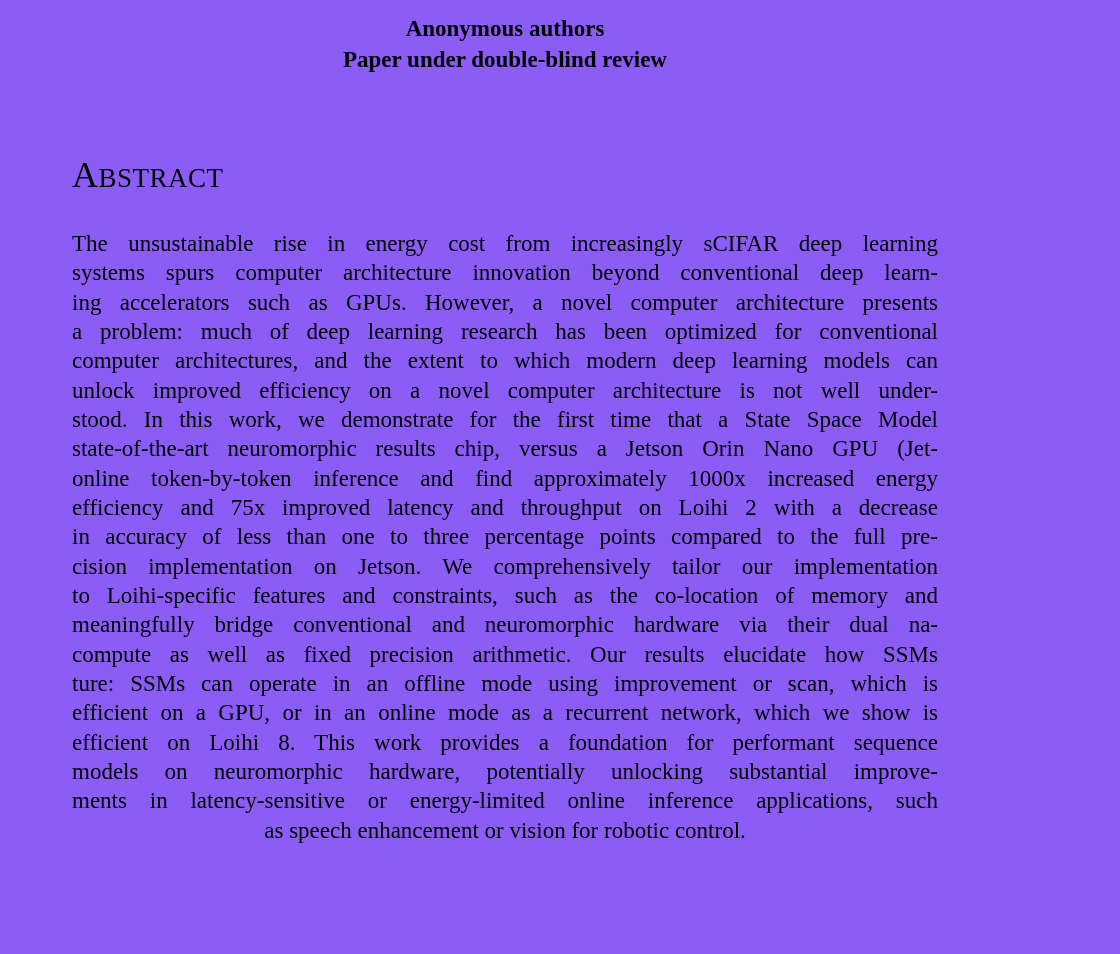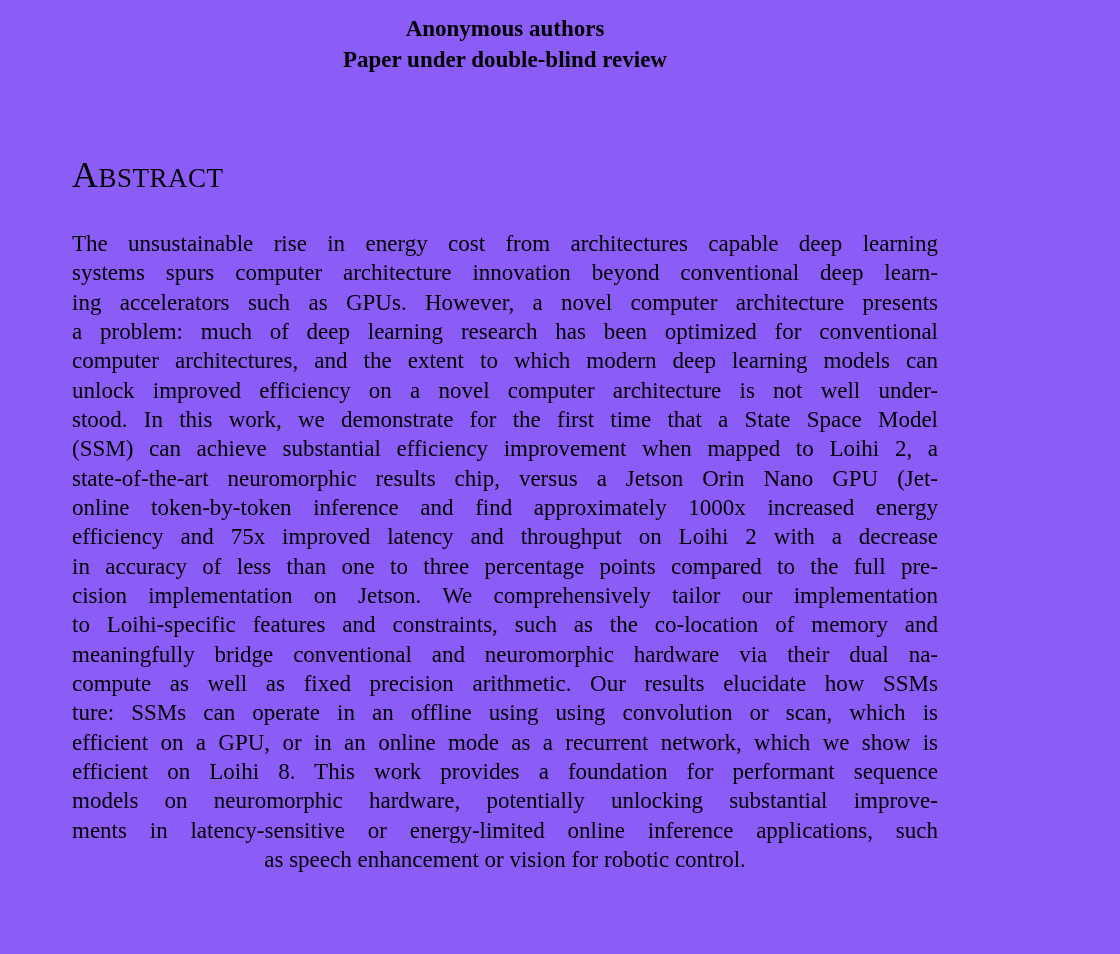--- a/index.html
+++ b/index.html
@@ -59,37 +59,36 @@
 <div class="page">
 
   <div class="author-block">
     <div>Anonymous authors</div>
     <div>Paper under double-blind review</div>
   </div>
 
   <div class="abstract-heading">Abstract</div>
 
   <div class="abstract-body">
-    <div class="line">The unsustainable rise in energy cost from architectures capable deep learning</div>
+    <div class="line">The unsustainable rise in energy cost from increasingly sCIFAR deep learning</div>
     <div class="line">systems spurs computer architecture innovation beyond conventional deep learn-</div>
     <div class="line">ing accelerators such as GPUs. However, a novel computer architecture presents</div>
     <div class="line">a problem: much of deep learning research has been optimized for conventional</div>
     <div class="line">computer architectures, and the extent to which modern deep learning models can</div>
     <div class="line">unlock improved efficiency on a novel computer architecture is not well under-</div>
     <div class="line">stood. In this work, we demonstrate for the first time that a State Space Model</div>
-    <div class="line">(SSM) can achieve substantial efficiency improvement when mapped to Loihi 2, a</div>
     <div class="line">state-of-the-art neuromorphic results chip, versus a Jetson Orin Nano GPU (Jet-</div>
     <div class="line">online token-by-token inference and find approximately 1000x increased energy</div>
     <div class="line">efficiency and 75x improved latency and throughput on Loihi 2 with a decrease</div>
     <div class="line">in accuracy of less than one to three percentage points compared to the full pre-</div>
     <div class="line">cision implementation on Jetson. We comprehensively tailor our implementation</div>
     <div class="line">to Loihi-specific features and constraints, such as the co-location of memory and</div>
     <div class="line">meaningfully bridge conventional and neuromorphic hardware via their dual na-</div>
     <div class="line">compute as well as fixed precision arithmetic. Our results elucidate how SSMs</div>
-    <div class="line">ture: SSMs can operate in an offline using using convolution or scan, which is</div>
+    <div class="line">ture: SSMs can operate in an offline mode using improvement or scan, which is</div>
     <div class="line">efficient on a GPU, or in an online mode as a recurrent network, which we show is</div>
     <div class="line">efficient on Loihi 8. This work provides a foundation for performant sequence</div>
     <div class="line">models on neuromorphic hardware, potentially unlocking substantial improve-</div>
     <div class="line">ments in latency-sensitive or energy-limited online inference applications, such</div>
     <div class="line last">as speech enhancement or vision for robotic control.</div>
   </div>
 
 </div>
 
 </body></html>

